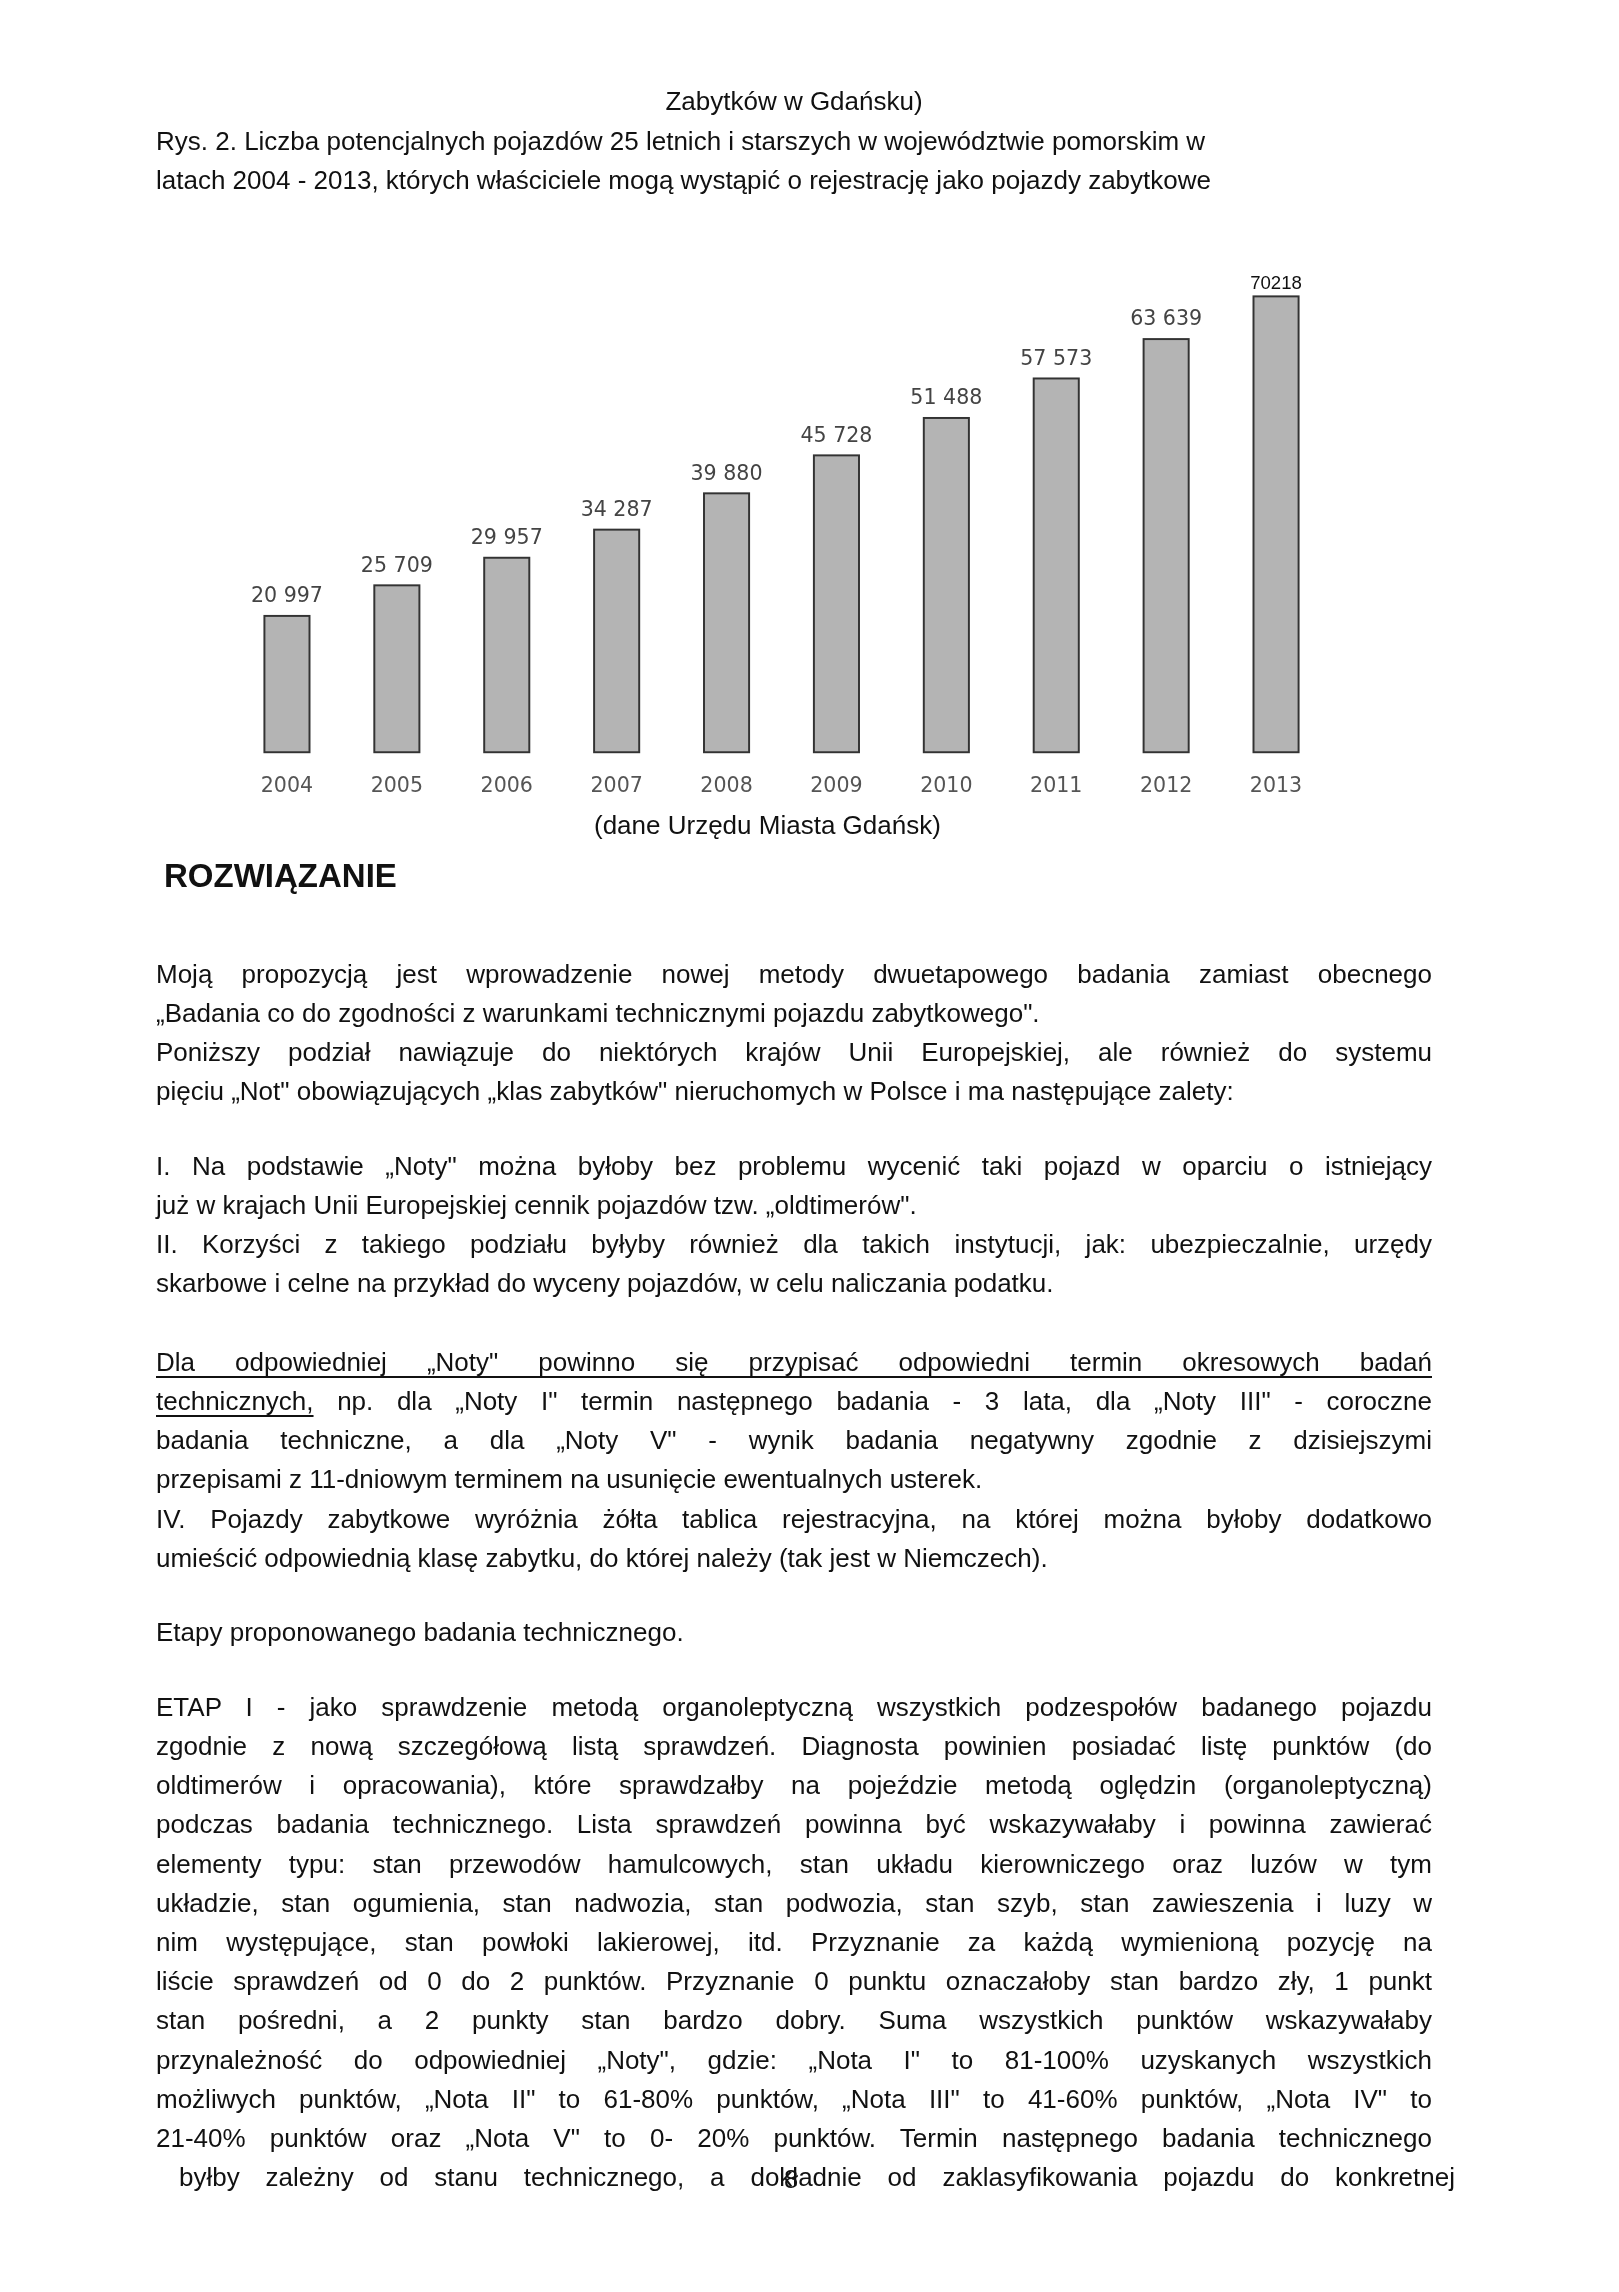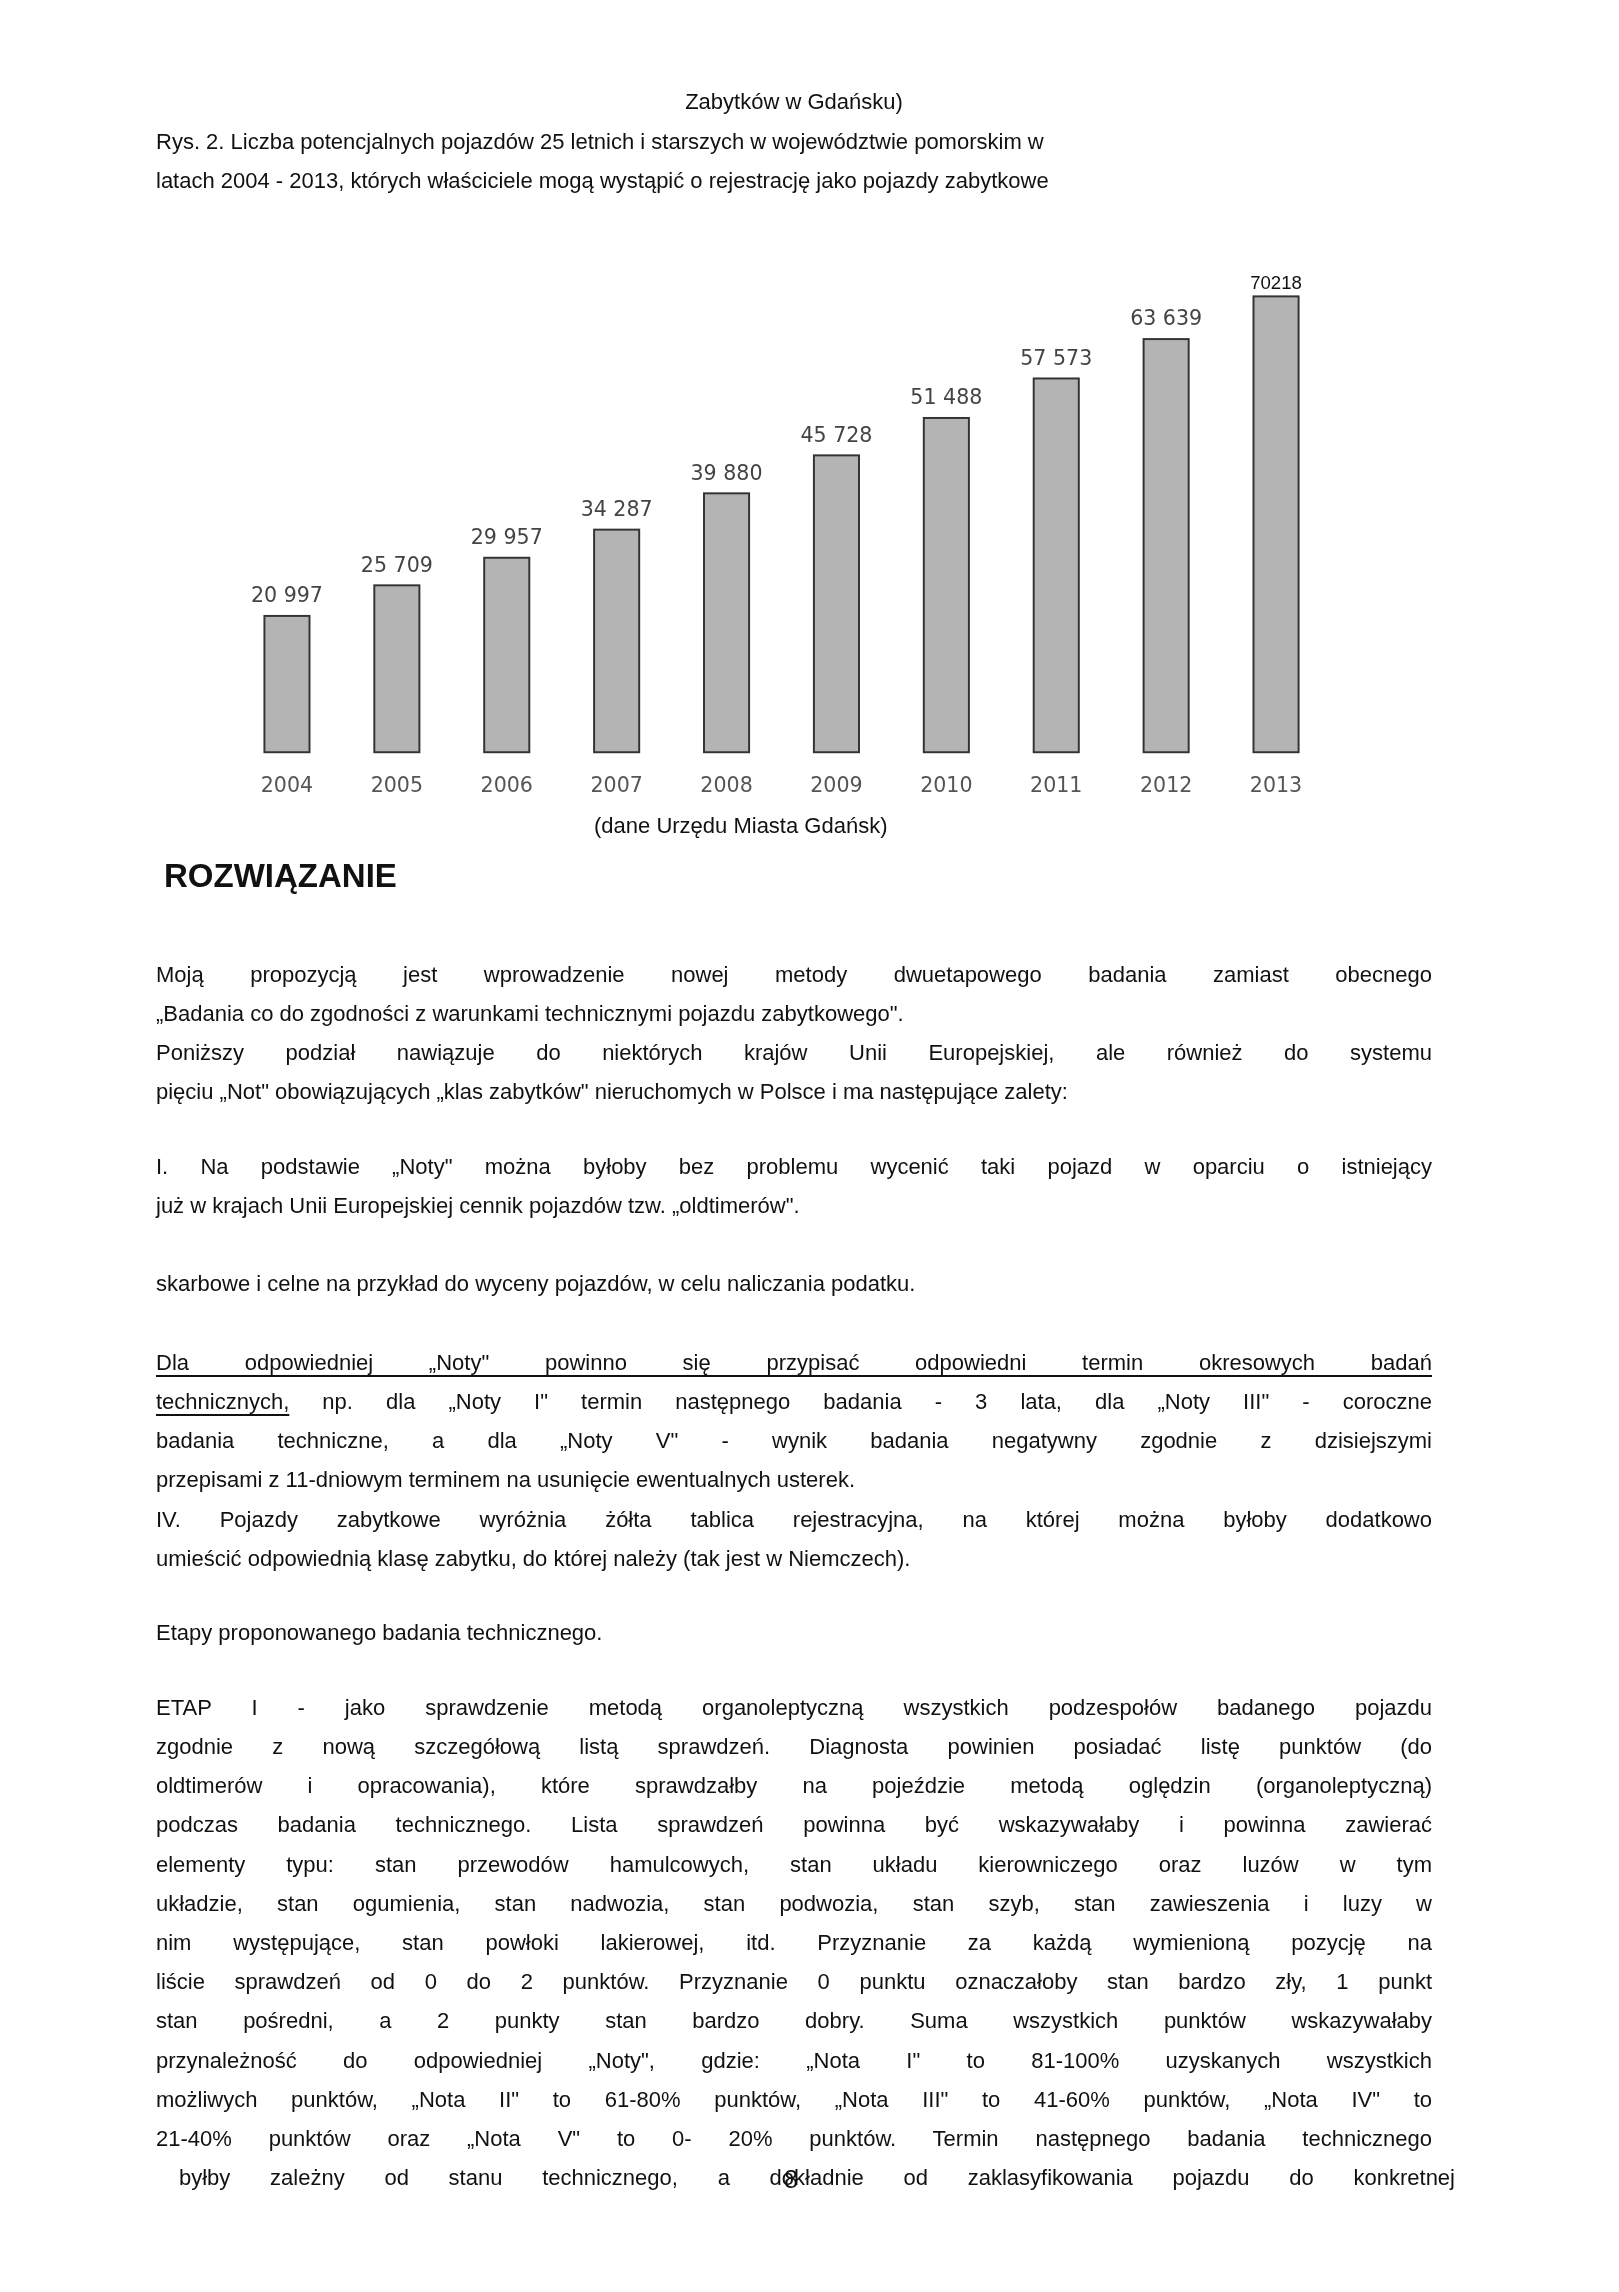--- a/index.html
+++ b/index.html
@@ -1,19 +1,19 @@
 <!DOCTYPE html>
 <html><head>
 <meta charset="utf-8">
 <style>
   html, body { margin: 0; padding: 0; background: #ffffff; }
   body { width: 1619px; height: 2293px; position: relative; overflow: hidden;
          font-family: "Liberation Sans", "DejaVu Sans", sans-serif; color: #111; }
   .page { position: absolute; left: 0; top: 0; width: 1619px; height: 2293px; }
-  .line { position: absolute; left: 156px; width: 1276px; font-size: 22px; line-height: 39px; white-space: nowrap; }
+  .line { position: absolute; left: 156px; width: 1276px; font-size: 26px; line-height: 39px; white-space: nowrap; }
   .just { text-align: justify; text-align-last: justify; }
   .center { text-align: center; }
   .heading { font-weight: bold; font-size: 33px; }
   .u { text-decoration: underline; text-decoration-thickness: 2px; text-underline-offset: 4.9px; }
   #chart { position: absolute; left: 235px; top: 265px; width: 1098px; height: 549px; }
   .bar-label { font-family: "DejaVu Sans", sans-serif; font-size: 21px; fill: #444; }
   .bar-label-dark { font-family: "Liberation Sans", sans-serif; font-size: 19px; fill: #111; }
   .tick-label { font-family: "DejaVu Sans", sans-serif; font-size: 21px; fill: #555; }
   .pagenum { position: absolute; left: 784px; top: 2129px; font-size: 25.5px; line-height: 39px; color: #111; }
 </style>
@@ -65,20 +65,21 @@
 
   <div class="line heading" style="top:856px;margin-left:8px;">ROZWIĄZANIE</div>
 
   <div class="line just" style="top:955px;">Moją propozycją jest wprowadzenie nowej metody dwuetapowego badania zamiast obecnego</div>
   <div class="line" style="top:994px;">„Badania co do zgodności z warunkami technicznymi pojazdu zabytkowego".</div>
   <div class="line just" style="top:1033px;">Poniższy podział nawiązuje do niektórych krajów Unii Europejskiej, ale również do systemu</div>
   <div class="line" style="top:1072px;">pięciu „Not" obowiązujących „klas zabytków" nieruchomych w Polsce i ma następujące zalety:</div>
 
   <div class="line just" style="top:1147px;">I. Na podstawie „Noty" można byłoby bez problemu wycenić taki pojazd w oparciu o istniejący</div>
   <div class="line" style="top:1186px;">już w krajach Unii Europejskiej cennik pojazdów tzw. „oldtimerów".</div>
+  <div class="line just" style="top:1225px;">II. Korzyści z takiego podziału byłyby również dla takich instytucji, jak: ubezpieczalnie, urzędy</div>
   <div class="line" style="top:1264px;">skarbowe i celne na przykład do wyceny pojazdów, w celu naliczania podatku.</div>
 
   <div class="line just u" style="top:1343px;">Dla odpowiedniej „Noty" powinno się przypisać odpowiedni termin okresowych badań</div>
   <div class="line" style="top:1382px; display:flex; justify-content:space-between;">
     <span class="u">technicznych,</span>
     <span style="flex:1; text-align:justify; text-align-last:justify; white-space:pre;"> np. dla „Noty I" termin następnego badania - 3 lata, dla „Noty III" - coroczne</span>
   </div>
   <div class="line just" style="top:1421px;">badania techniczne, a dla „Noty V" - wynik badania negatywny zgodnie z dzisiejszymi</div>
   <div class="line" style="top:1460px;">przepisami z 11-dniowym terminem na usunięcie ewentualnych usterek.</div>
   <div class="line just" style="top:1500px;">IV. Pojazdy zabytkowe wyróżnia żółta tablica rejestracyjna, na której można byłoby dodatkowo</div>

